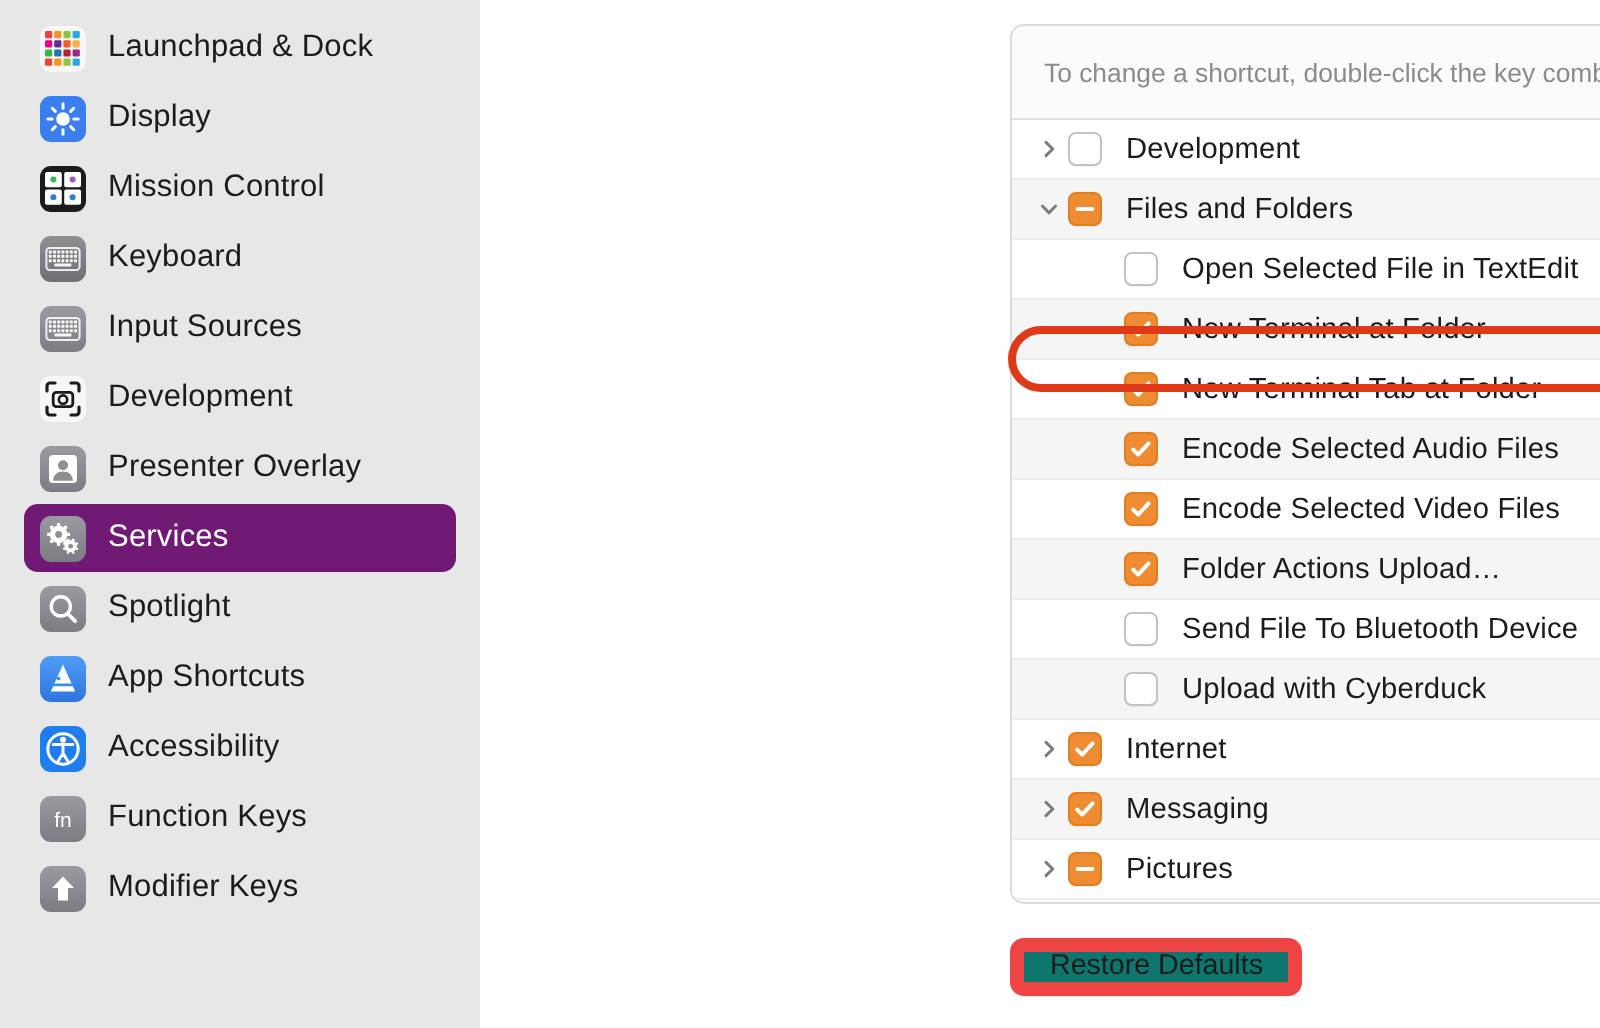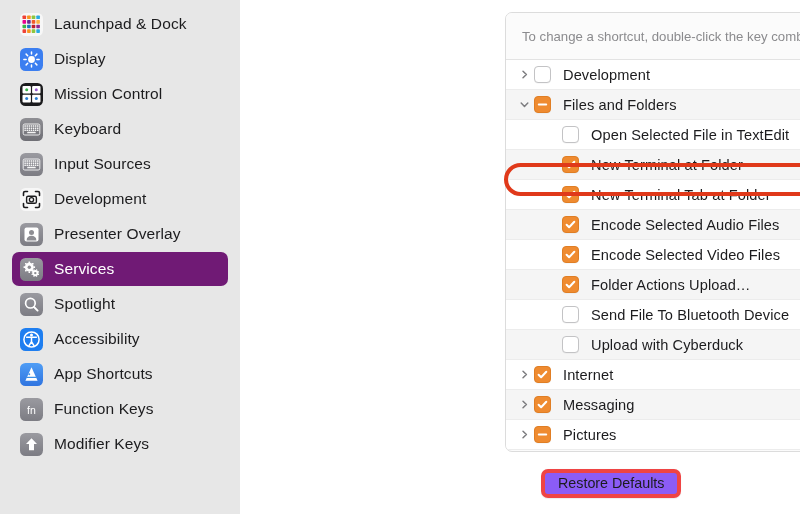--- a/index.html
+++ b/index.html
@@ -127,24 +127,23 @@
   }
   .btn {
     height:29px;
     border-radius:7px;
     font-size:14.3px;
     display:inline-flex; align-items:center; justify-content:center;
     padding:0 13px;
     cursor:default; white-space:nowrap;
   }
   .btn-restore {
-    background:#8b5cf6; color:#1c1c1e;
-    border:4px solid #ef4444;
+    background:#0f766e; color:#1c1c1e;
+    border:7px solid #ef4444;
     box-shadow:0 0.5px 1px rgba(0,0,0,.08);
-    margin-left:36px;
   }
 </style>
 </head>
 <body>
 
 <div id="root">
 
   <div class="sidebar" id="sidebar">
       <div class="side-item">
         <span class="sicon" style="background:#f7f7f7;border-radius:5.5px">
@@ -312,38 +311,38 @@
       <div class="side-item">
         <span class="sicon" style="background:linear-gradient(180deg,#9a9aa0,#7c7c83);border-radius:5.5px">
           <svg width="23" height="23" viewBox="0 0 23 23">
         <circle cx="10.4" cy="10.2" r="4.8" fill="none" stroke="#fff" stroke-width="1.7"></circle>
         <line x1="14" y1="14" x2="17.6" y2="17.6" stroke="#fff" stroke-width="1.9" stroke-linecap="round"></line>
       </svg>
         </span>
         <span class="side-label">Spotlight</span>
       </div>
       <div class="side-item">
+        <span class="sicon" style="background:linear-gradient(180deg,#4f9df5,#2f74e0);border-radius:5.5px">
+          <svg width="23" height="23" viewBox="0 0 23 23">
+        <path d="M11.5 4.2 17.6 17.8H5.4z" fill="#fff"></path>
+        <path d="M6.2 14.4h10.6" stroke="#3b8fe8" stroke-width="1.4"></path>
+        <circle cx="9.3" cy="11.3" r="0.95" fill="#3b8fe8"></circle>
+      </svg>
+        </span>
+        <span class="side-label">App Shortcuts</span>
+      </div>
+      <div class="side-item">
         <span class="sicon" style="background:#1e7ef0;border-radius:5.5px">
           <svg width="23" height="23" viewBox="0 0 23 23">
         <circle cx="11.5" cy="11.5" r="7.6" fill="none" stroke="#fff" stroke-width="1.5"></circle>
         <circle cx="11.5" cy="6.9" r="1.5" fill="#fff"></circle>
         <path d="M6.6 9.3h9.8M11.5 9.8v4.2M11.5 13.6l-2.6 4.3M11.5 13.6l2.6 4.3" stroke="#fff" stroke-width="1.5" stroke-linecap="round" fill="none"></path>
       </svg>
         </span>
         <span class="side-label">Accessibility</span>
-      </div>
-      <div class="side-item">
-        <span class="sicon" style="background:linear-gradient(180deg,#4f9df5,#2f74e0);border-radius:5.5px">
-          <svg width="23" height="23" viewBox="0 0 23 23">
-        <path d="M11.5 4.2 17.6 17.8H5.4z" fill="#fff"></path>
-        <path d="M6.2 14.4h10.6" stroke="#3b8fe8" stroke-width="1.4"></path>
-        <circle cx="9.3" cy="11.3" r="0.95" fill="#3b8fe8"></circle>
-      </svg>
-        </span>
-        <span class="side-label">App Shortcuts</span>
       </div>
       <div class="side-item">
         <span class="sicon" style="background:linear-gradient(180deg,#9a9aa0,#7c7c83);border-radius:5.5px">
           <svg width="23" height="23" viewBox="0 0 23 23">
         <text x="11.5" y="15.6" font-family="Liberation Sans, sans-serif" font-size="10.5" fill="#fff" text-anchor="middle">fn</text>
       </svg>
         </span>
         <span class="side-label">Function Keys</span>
       </div>
       <div class="side-item">

